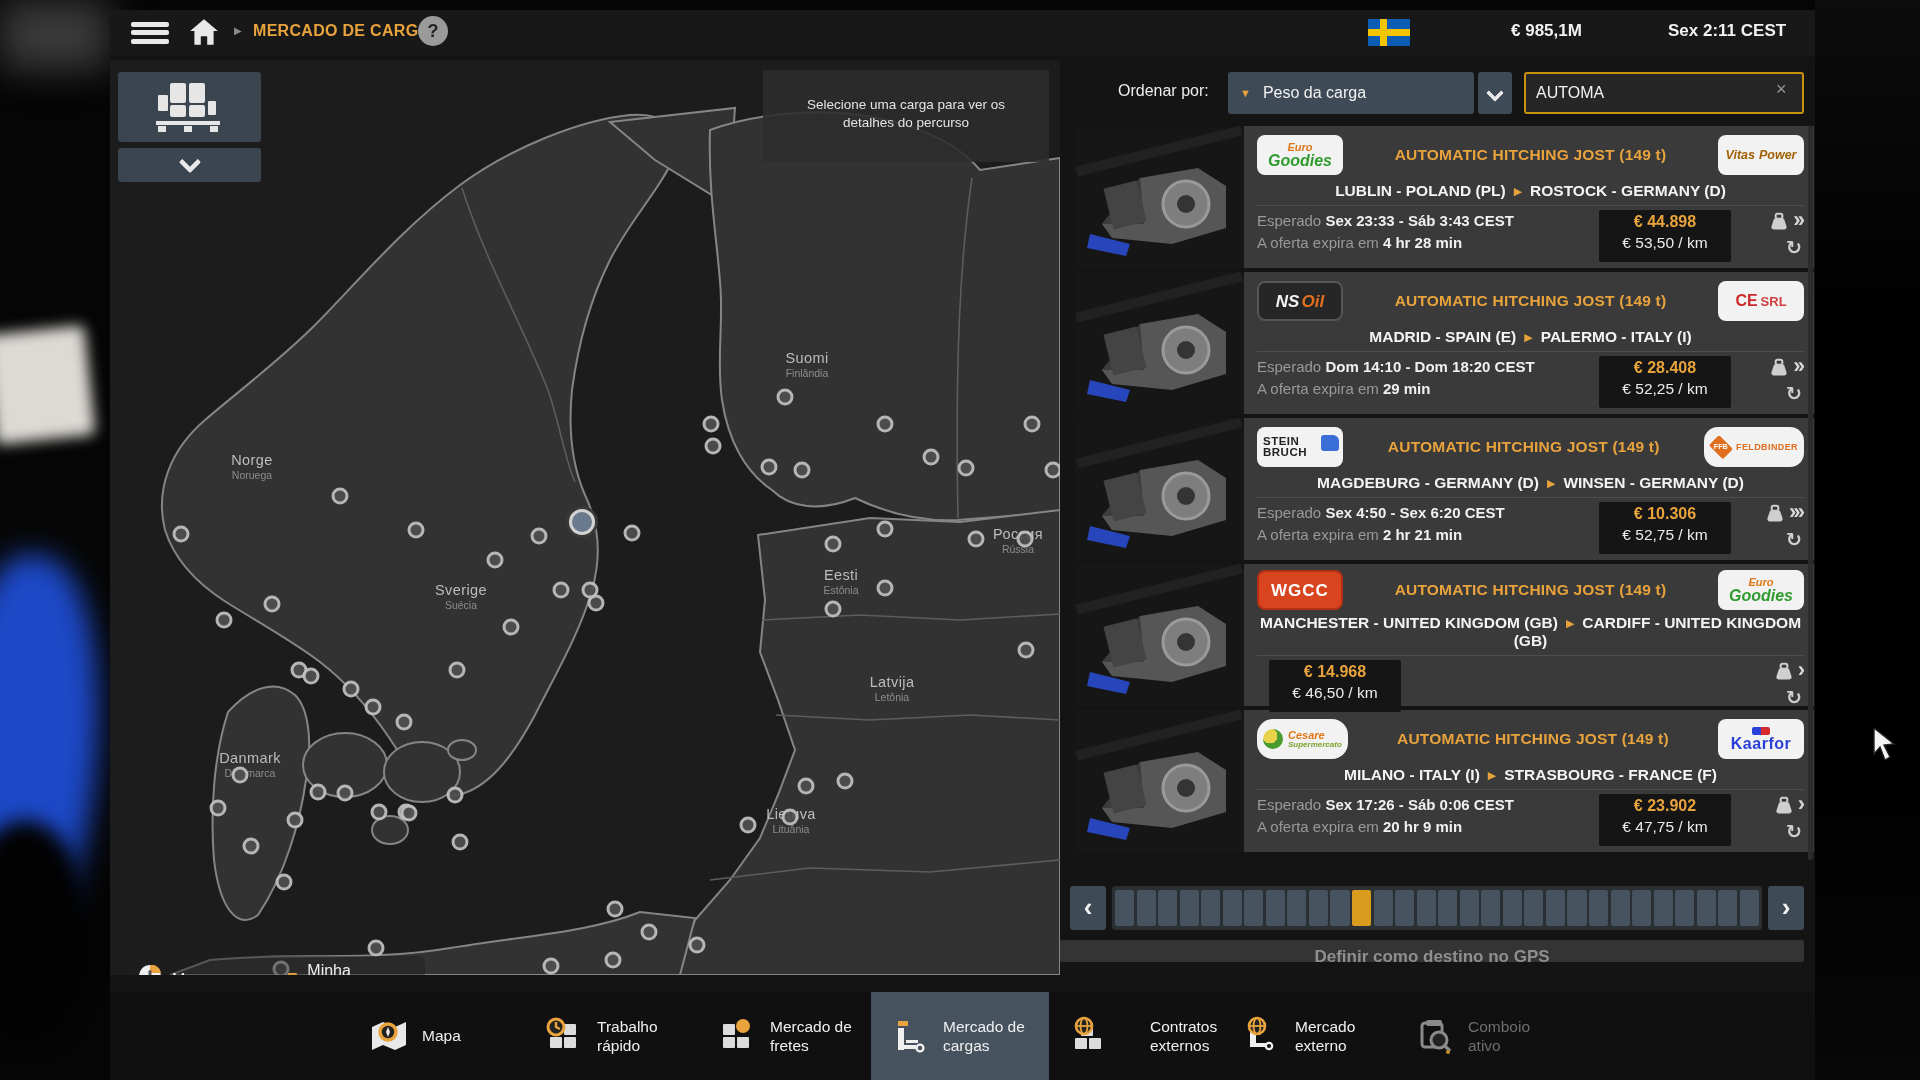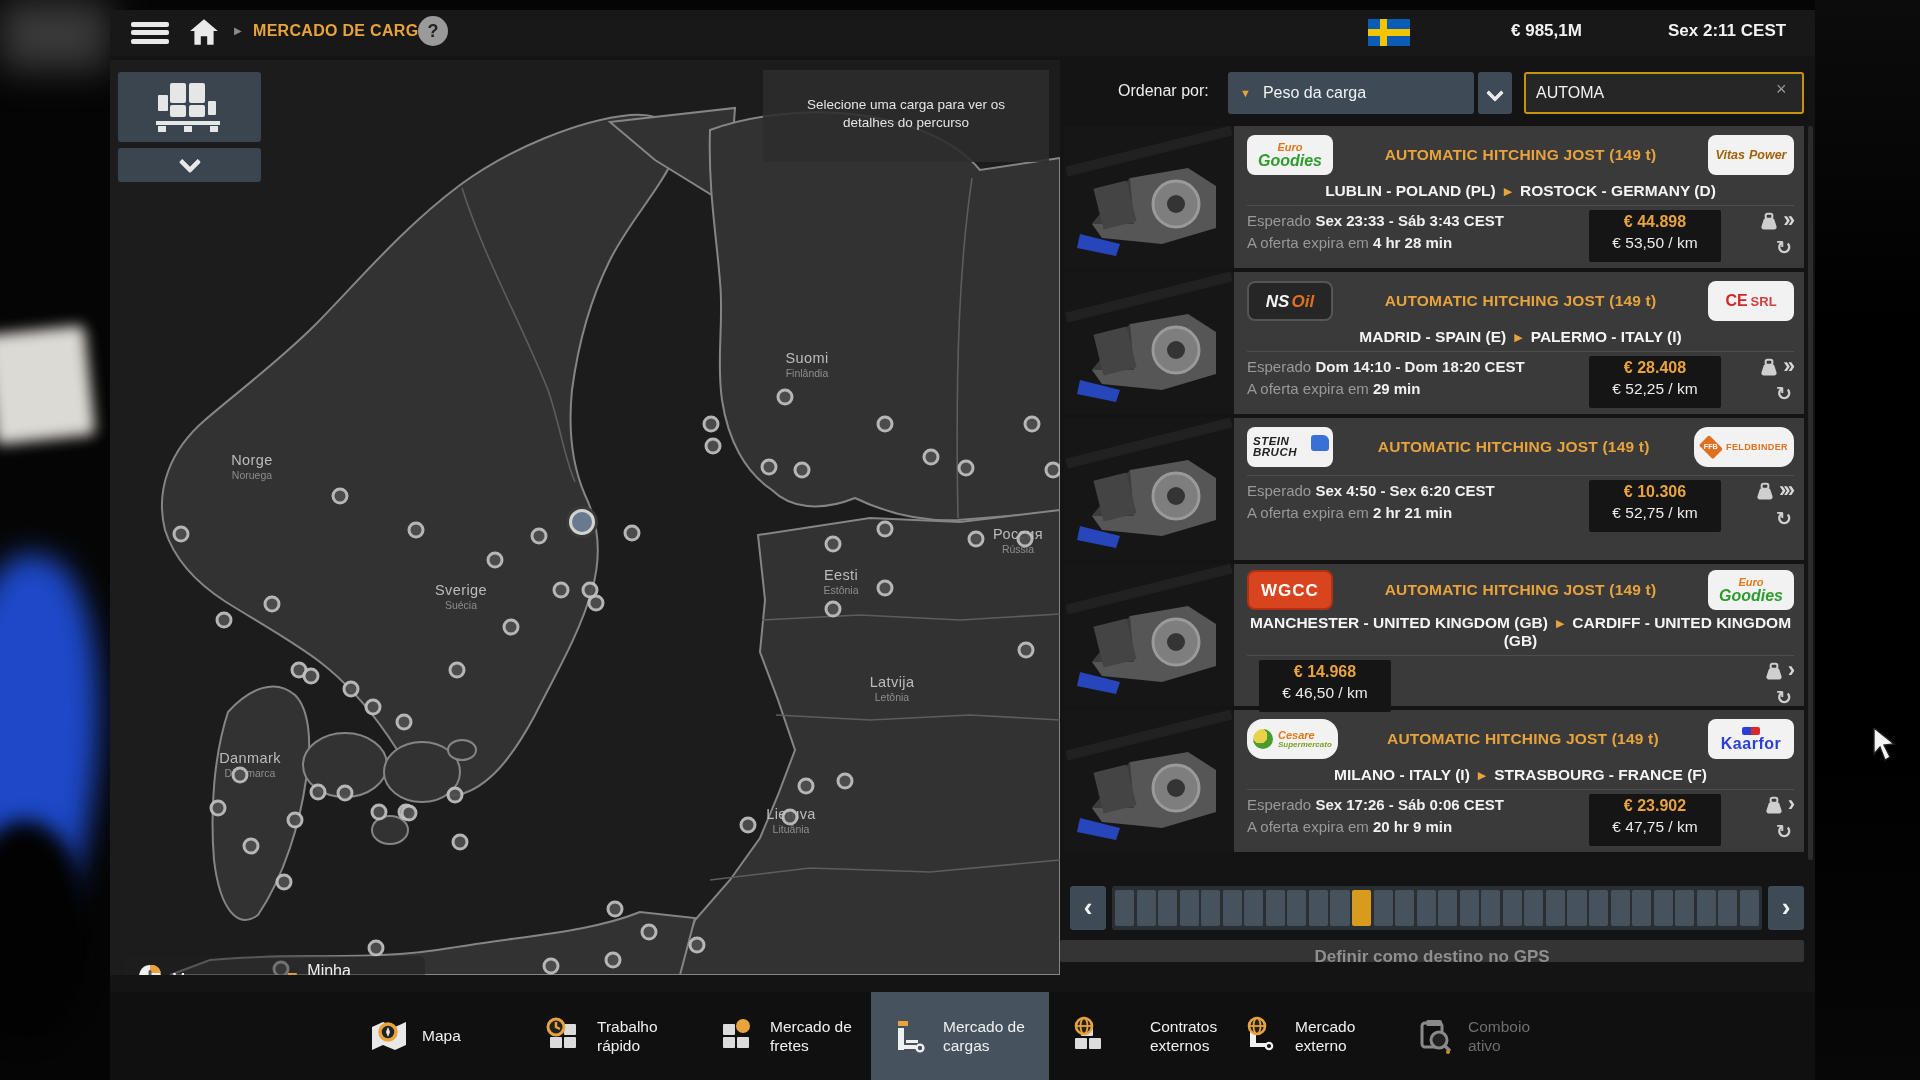--- a/index.html
+++ b/index.html
@@ -64,21 +64,21 @@
     display:flex;align-items:center;padding:0 12px;gap:12px;}
   .dropdown .tri{color:#e8a33d;font-size:11px;}
   .dropdown .val{color:#f2f2f2;font-size:16px;}
   .drop-chev{position:absolute;left:418px;top:12px;width:34px;height:42px;background:#3e4a55;border-radius:3px;
     display:flex;align-items:center;justify-content:center;}
   .search{position:absolute;left:464px;top:12px;width:280px;height:42px;background:#262626;border:2px solid #c8920f;
     border-radius:3px;color:#f2f2f2;font-size:16px;padding:0 30px 0 10px;font-family:inherit;}
   .search-x{position:absolute;left:716px;top:20px;color:#9a9a9a;font-size:18px;line-height:1;}
 
   
-  #offers{position:absolute;left:4px;top:66px;width:740px;}
+  #offers{position:absolute;left:14px;top:66px;width:740px;}
   .card{height:142px;margin-bottom:4px;display:flex;background:#3a3a3a;}
   .thumb{width:170px;height:142px;background:#181818;flex:none;margin-right:3px;position:relative;overflow:hidden;}
   .card-body{flex:1;padding:6px 10px 4px 10px;display:flex;flex-direction:column;}
   .card-top{display:flex;align-items:center;height:46px;}
   .cargo-title{flex:1;text-align:center;color:#e8a33d;font-weight:bold;font-size:15.5px;letter-spacing:.2px;}
   .route{text-align:center;color:#f4f4f4;font-weight:bold;font-size:15.5px;margin-top:4px;line-height:1.15;}
   .route .arrow::before{content:"▶";color:#e8a33d;font-size:11px;margin:0 8px;position:relative;top:-1px;}
   .card-divider{border-top:1px solid #4e4e4e;margin:5px 0 4px;}
   .card-bottom{display:flex;flex:1;}
   .times{width:330px;color:#f0f0f0;font-size:15px;line-height:1.45;}
@@ -98,21 +98,21 @@
   .eurogoodies .lg-a{color:#e07818;font-size:11px;font-style:italic;}
   .eurogoodies .lg-b{color:#2f9b2f;font-size:16px;font-style:italic;}
   .vitaspower{flex-direction:row;gap:4px;}
   .vitaspower span{color:#a16207;font-size:12.5px;font-style:italic;}
   .nsoil{background:#262626;border:2px solid #555;flex-direction:row;gap:2px;}
   .nsoil .lg-a{color:#f4f4f4;font-size:17px;font-style:italic;}
   .nsoil .lg-b{color:#e07020;font-size:17px;font-style:italic;}
   .cesrl{flex-direction:row;gap:3px;}
   .cesrl .lg-a{color:#cc2a2a;font-size:16px;}
   .cesrl .lg-b{color:#d04040;font-size:13px;}
-  .steinbruch{align-items:flex-start;position:relative;padding-right:26px;font-style:italic;}
+  .steinbruch{align-items:flex-start;position:relative;padding-right:26px;}
   .steinbruch span{color:#222;font-size:11.5px;letter-spacing:.5px;}
   .steinbruch::after{content:"";position:absolute;right:4px;top:8px;width:18px;height:16px;background:#3a6fd8;border-radius:3px 6px 3px 3px;}
   .feldbinder{flex-direction:row;gap:4px;border-radius:14px;}
   .feldbinder .lg-a{color:#fff;background:#e07020;font-size:8px;padding:4px 3px;transform:rotate(45deg) scale(.9);border-radius:2px;}
   .feldbinder .lg-a i{display:block;transform:rotate(-45deg);font-style:normal;}
   .feldbinder .lg-b{color:#e07020;font-size:9px;letter-spacing:.4px;}
   .wgcc{background:#d8441e;border:2px solid #b23014;flex-direction:row;}
   .wgcc span{color:#fff;font-size:17px;letter-spacing:1px;}
   .cesare{flex-direction:row;gap:5px;border-radius:16px;}
   .cesare::before{content:"";width:20px;height:20px;border-radius:50%;flex:none;
@@ -480,20 +480,23 @@
                 <span class="lg-b">BRUCH</span>
               </div>
         <div class="cargo-title">AUTOMATIC HITCHING JOST (149 t)</div>
         <div class="logo slot-receiver feldbinder">
                 <span class="lg-a">
                   <i>FFB</i>
                 </span>
                 <span class="lg-b">FELDBINDER</span>
               </div>
       </div>
+      <div class="route">
+        <span class="o">MAGDEBURG - GERMANY (D)</span><span class="arrow"></span><span class="d">WINSEN - GERMANY (D)</span>
+      </div>
       <div class="card-divider"></div>
       <div class="card-bottom">
         <div class="times">
           <div><span class="muted lab-exp">Esperado</span> <b class="v-exp">Sex 4:50 - Sex 6:20 CEST</b></div>
           <div><span class="muted lab-off">A oferta expira em</span> <b class="v-off">2 hr 21 min</b></div>
         </div>
         <div class="pricebox">
           <div class="price">€ 10.306</div>
           <div class="perkm">€ 52,75 / km</div>
         </div>

